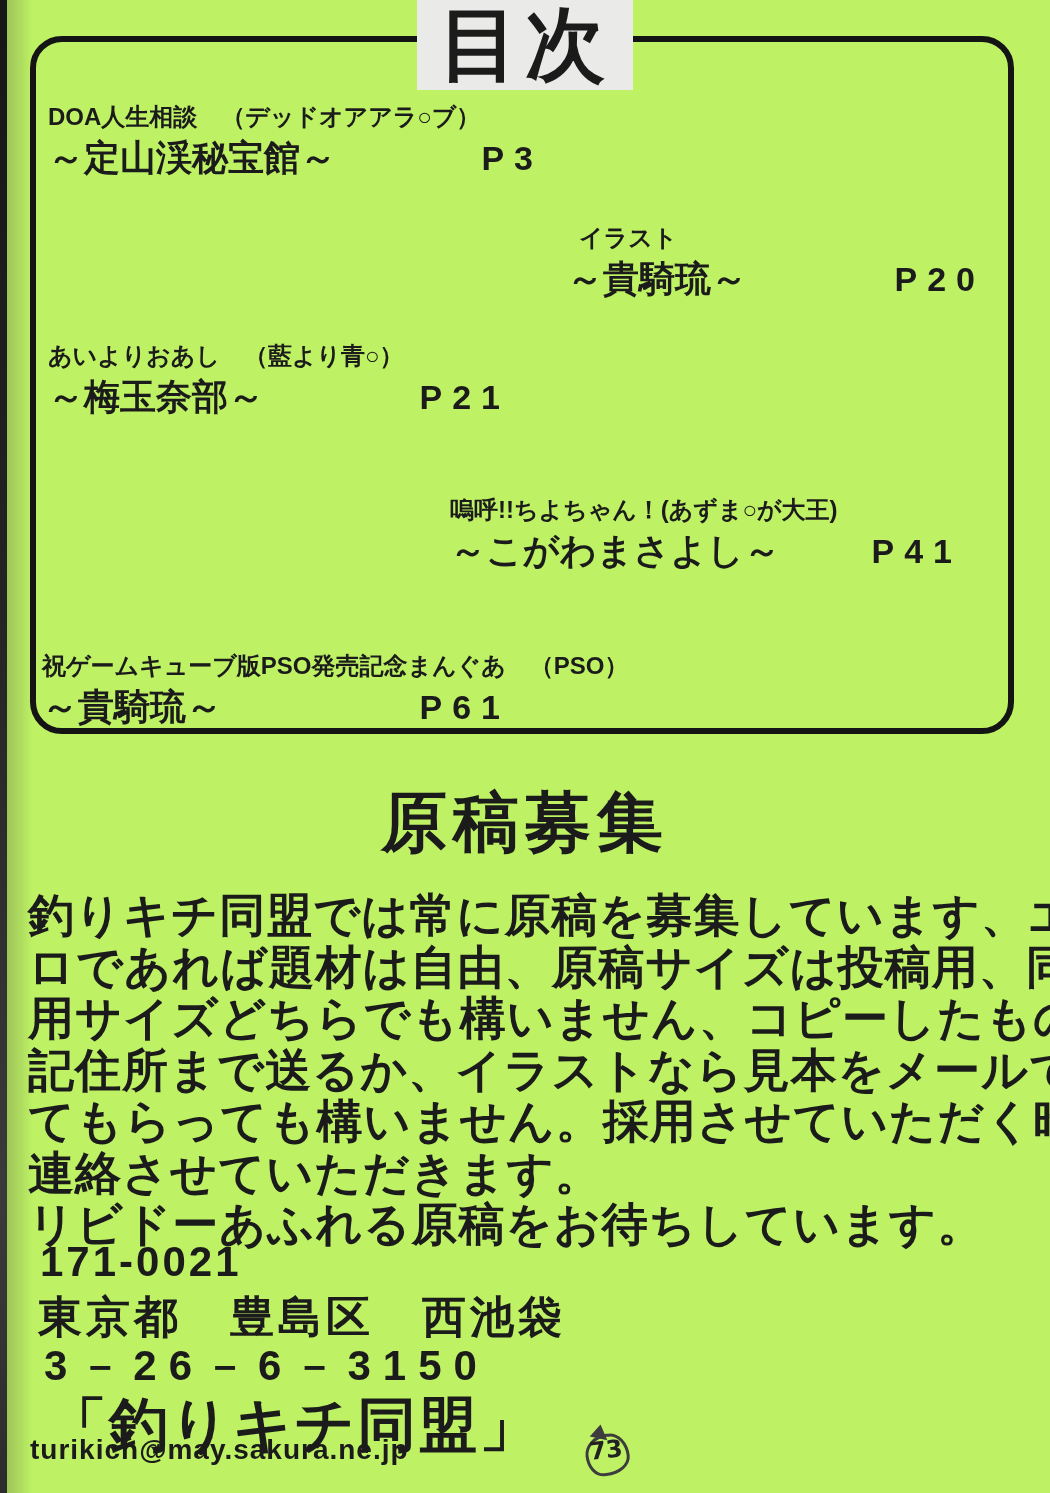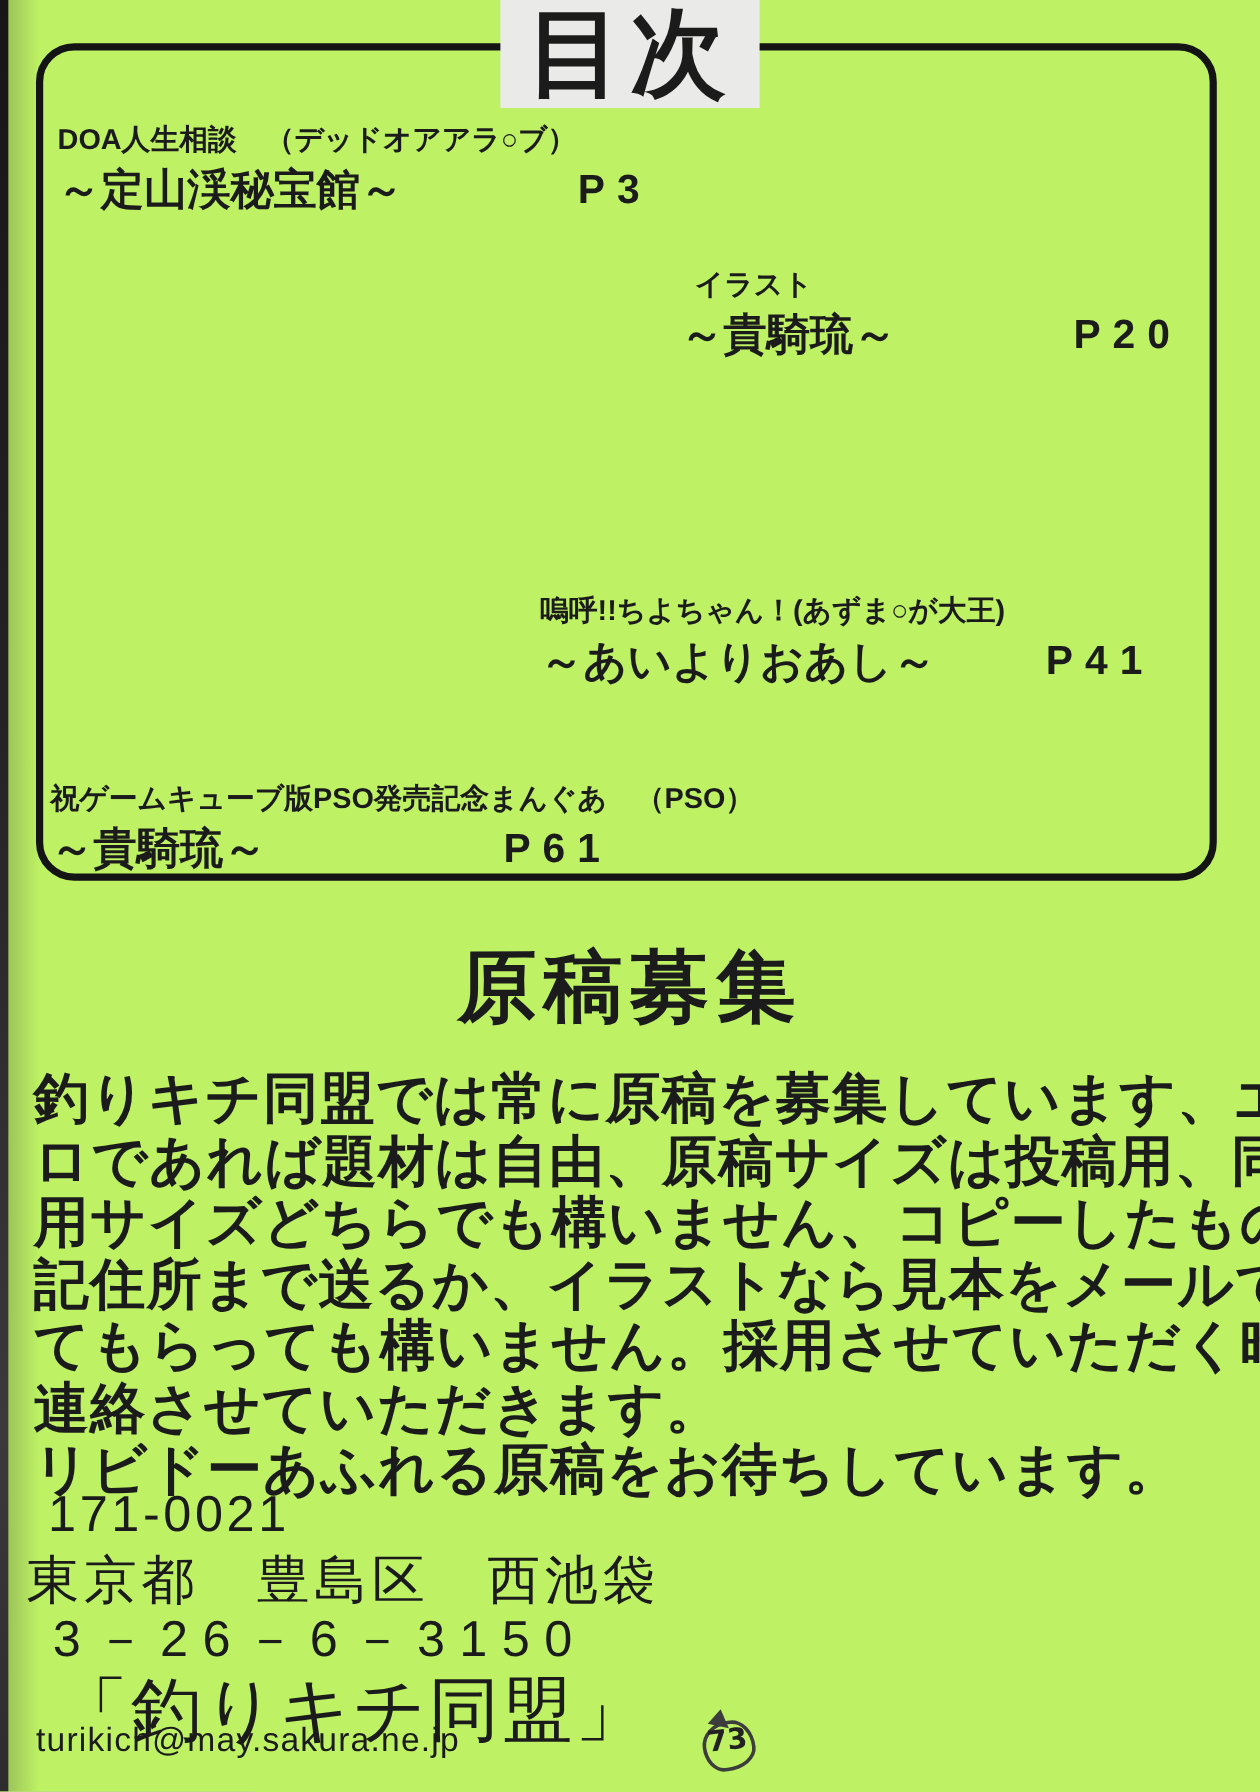--- a/index.html
+++ b/index.html
@@ -68,23 +68,23 @@
   }
   .recruit-body{
     position:absolute;left:28px;top:890px;width:1000px;
     font-family:"Liberation Serif", serif;
     font-weight:600;
     font-size:46px;line-height:51.5px;
     letter-spacing:1px;
     white-space:nowrap;
   }
   .recruit-body .bodyline{height:51.5px;}
-  .addr{position:absolute;font-weight:400;white-space:nowrap;}
+  .addr{position:absolute;font-weight:700;white-space:nowrap;}
   .postal{left:40px;top:1238px;font-size:42px;letter-spacing:3px;}
-  .city{left:22px;top:1288px;font-size:44px;letter-spacing:4px;}
+  .city{left:38px;top:1288px;font-size:44px;letter-spacing:4px;}
   .street{left:44px;top:1338px;font-size:42px;letter-spacing:12px;}
   .circle{left:48px;top:1386px;font-size:59px;letter-spacing:2px;}
   .email{left:30px;top:1434px;font-size:28px;letter-spacing:1px;}
 
   
   .doodle{
     position:absolute;left:583px;top:1424px;
     width:46px;height:52px;
     transform:rotate(-6deg);
   }
@@ -129,25 +129,32 @@
   </div>
 
   <div class="entry e2">
     <div class="line1">イラスト</div>
     <div class="line2">
       <span>～貴騎琉～</span>
       <span class="pageno">P20</span>
     </div>
   </div>
 
+  <div class="entry e3">
+    <div class="line1">あいよりおあし　（藍より青○）</div>
+    <div class="line2">
+      <span>～梅玉奈部～</span>
+      <span class="pageno">P21</span>
+    </div>
+  </div>
 
   <div class="entry e4">
     <div class="line1">嗚呼!!ちよちゃん！(あずま○が大王)</div>
     <div class="line2">
-      <span>～あいよりおあし～</span>
+      <span>～こがわまさよし～</span>
       <span class="pageno">P41</span>
     </div>
   </div>
 
   <div class="entry e5">
     <div class="line1">祝ゲームキューブ版PSO発売記念まんぐあ　（PSO）</div>
     <div class="line2">
       <span>～貴騎琉～</span>
       <span class="pageno">P61</span>
     </div>

